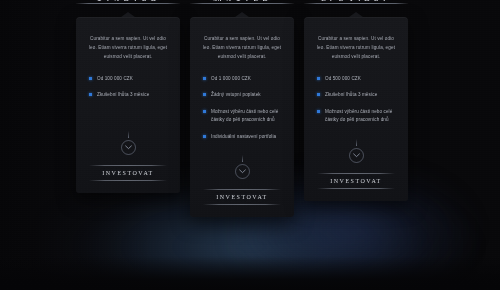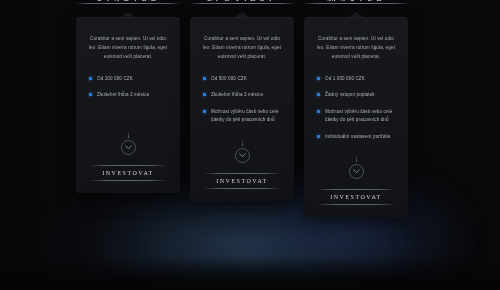--- a/index.html
+++ b/index.html
@@ -181,76 +181,76 @@
           </div>
         </div>
         <div class="cta">
           <div class="cta-rule"></div>
           <span class="cta-label">INVESTOVAT</span>
           <div class="cta-rule"></div>
         </div>
       </div>
     </div>
 
-    <div class="plan flexibel">
-      <div class="plan-title">FLEXIBEL</div>
+    <div class="plan master">
+      <div class="plan-title">MASTER</div>
       <div class="title-rule"></div>
       <div class="card">
         <p class="card-desc">Curabitur a sem sapien. Ut vel odio leo. Etiam viverra rutrum ligula, eget euismod velit placerat.</p>
         <ul class="feature-list">
           <li class="feature-item">
             <span class="bullet"></span>
-            <span class="feature-text">Od 500 000 CZK</span>
-          </li>
-          <li class="feature-item">
-            <span class="bullet"></span>
-            <span class="feature-text">Zkušební lhůta 3 měsíce</span>
+            <span class="feature-text">Od 1 000 000 CZK</span>
+          </li>
+          <li class="feature-item">
+            <span class="bullet"></span>
+            <span class="feature-text">Žádný vstupní poplatek</span>
           </li>
           <li class="feature-item">
             <span class="bullet"></span>
             <span class="feature-text">Možnost výběru části nebo celé částky do pěti pracovních dnů</span>
+          </li>
+          <li class="feature-item">
+            <span class="bullet"></span>
+            <span class="feature-text">Individuální nastavení portfolia</span>
           </li>
         </ul>
         <div class="scroll-icon">
           <div class="scroll-tick"></div>
           <div class="chev-circle">
             <svg width="7" height="5" viewBox="0 0 7 5">
                 <path d="M0.6 0.9 L3.5 3.6 L6.4 0.9" fill="none" stroke="rgba(175,184,202,0.75)" stroke-width="0.9" stroke-linecap="round" stroke-linejoin="round"></path>
               </svg>
           </div>
         </div>
         <div class="cta">
           <div class="cta-rule"></div>
           <span class="cta-label">INVESTOVAT</span>
           <div class="cta-rule"></div>
         </div>
       </div>
     </div>
 
-    <div class="plan master">
-      <div class="plan-title">MASTER</div>
+    <div class="plan flexibel">
+      <div class="plan-title">FLEXIBEL</div>
       <div class="title-rule"></div>
       <div class="card">
         <p class="card-desc">Curabitur a sem sapien. Ut vel odio leo. Etiam viverra rutrum ligula, eget euismod velit placerat.</p>
         <ul class="feature-list">
           <li class="feature-item">
             <span class="bullet"></span>
-            <span class="feature-text">Od 1 000 000 CZK</span>
-          </li>
-          <li class="feature-item">
-            <span class="bullet"></span>
-            <span class="feature-text">Žádný vstupní poplatek</span>
+            <span class="feature-text">Od 500 000 CZK</span>
+          </li>
+          <li class="feature-item">
+            <span class="bullet"></span>
+            <span class="feature-text">Zkušební lhůta 3 měsíce</span>
           </li>
           <li class="feature-item">
             <span class="bullet"></span>
             <span class="feature-text">Možnost výběru části nebo celé částky do pěti pracovních dnů</span>
-          </li>
-          <li class="feature-item">
-            <span class="bullet"></span>
-            <span class="feature-text">Individuální nastavení portfolia</span>
           </li>
         </ul>
         <div class="scroll-icon">
           <div class="scroll-tick"></div>
           <div class="chev-circle">
             <svg width="7" height="5" viewBox="0 0 7 5">
                 <path d="M0.6 0.9 L3.5 3.6 L6.4 0.9" fill="none" stroke="rgba(175,184,202,0.75)" stroke-width="0.9" stroke-linecap="round" stroke-linejoin="round"></path>
               </svg>
           </div>
         </div>

